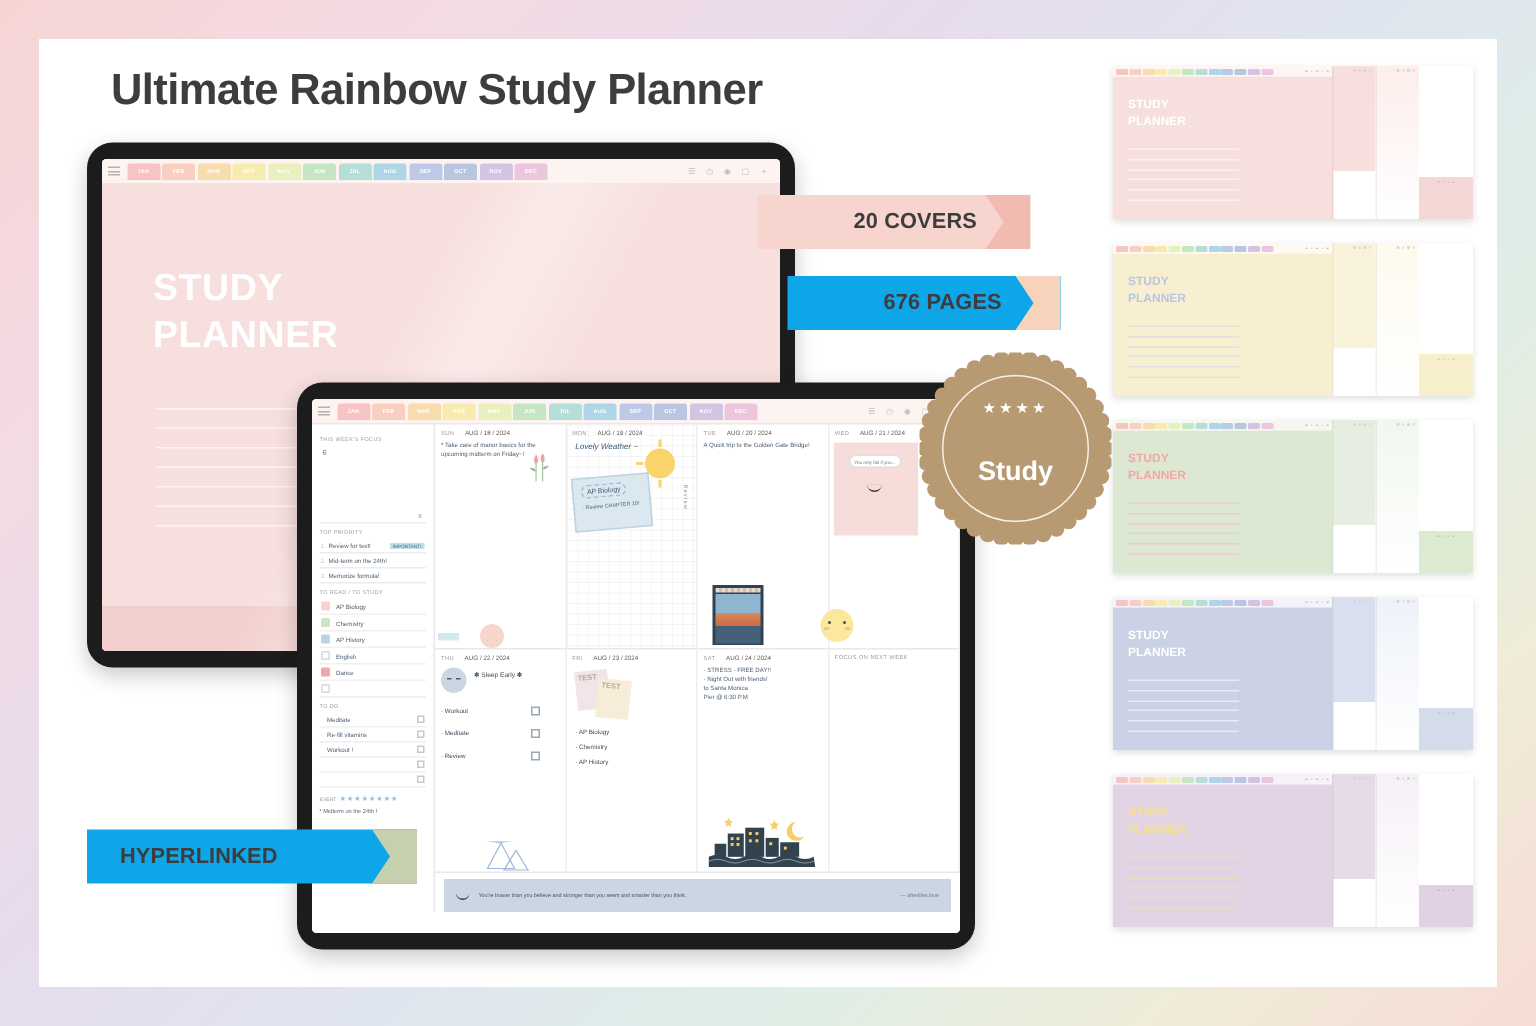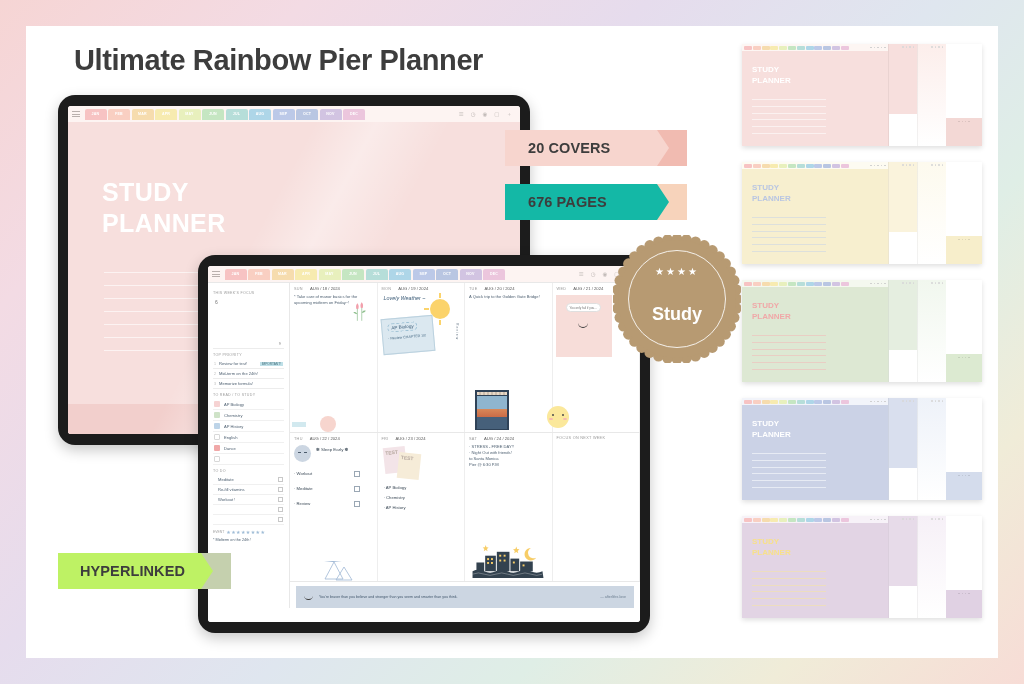--- a/index.html
+++ b/index.html
@@ -61,33 +61,33 @@
     position:absolute; left:34px; top:55px; color:#fff;
     font-size:25px; font-weight:bold; line-height:1.25; letter-spacing:.4px;
   }
   .cover-lines { position:absolute; left:36px; top:150px; width:150px; }
   .cover-lines i { display:block; height:1px; background:rgba(255,255,255,.62); margin-bottom:12px; }
   #cover-bottomstrip { position:absolute; left:0; right:0; bottom:0; height:30px; background:#f2cfcc; }
 
   
   .ribbon {
     position:absolute; height:36px; display:flex; align-items:center;
-    font-size:14.5px; font-weight:bold; color:#3d3d3d; padding-left:23px;
+    font-size:14.5px; font-weight:bold; color:#3d3d3d; padding-left:64px;
     letter-spacing:.1px; z-index:14;
   }
   .ribbon .tail {
     position:absolute; right:0; top:0; height:100%; width:30px;
   }
   #ribbon-covers { left:505px; top:130px; width:182px; background:#f7d5ce; }
   #ribbon-covers .tail { background:#f1bbb1; clip-path:polygon(0 0,100% 0,100% 100%,0 100%,40% 50%); }
-  #ribbon-pages  { left:505px; top:184px; width:182px; background:#14b8a6; }
+  #ribbon-pages  { left:525px; top:184px; width:182px; background:#0ea5e9; }
   #ribbon-pages .tail { background:#f7d3bb; clip-path:polygon(0 0,100% 0,100% 100%,0 100%,40% 50%); }
   #ribbon-stickers { left:58px; top:503px; width:192px; background:#f0e3c8; padding-left:22px;}
   #ribbon-stickers .tail { background:#ddcaa4; clip-path:polygon(0 0,100% 0,100% 100%,0 100%,40% 50%); }
-  #ribbon-hyper { left:58px; top:553px; width:173px; background:#bef264; padding-left:22px;align-items:center;}
+  #ribbon-hyper { left:58px; top:553px; width:220px; background:#0ea5e9; padding-left:22px;align-items:center;}
   #ribbon-hyper .tail { background:#c5d0ae; clip-path:polygon(0 0,100% 0,100% 100%,0 100%,40% 50%); }
 
   
   #badge { position:absolute; left:618px; top:240px; width:118px; height:118px; z-index:16; }
   #badge .disc {
     position:absolute; inset:0; border-radius:50%; background:#b79a72;
   }
   #badge .scallop { position:absolute; inset:-5px; }
   #badge .ring {
     position:absolute; inset:10px; border-radius:50%; border:1.4px solid rgba(255,255,255,.85);
@@ -194,21 +194,21 @@
   .thumb .pg .tb2 u { width:1.4px;height:1.4px;border-radius:50%;background:#d8d8d8;display:block;}
   .thumb .pg3 { width:36px; background:#fff; position:relative; }
   .thumb .pg3 .foot { position:absolute; left:0; right:0; bottom:0; height:28px; }
 </style>
 </head>
 <body>
 
 <div id="canvas">
   <div class="white-card"></div>
 
-  <div class="main-title">Ultimate Rainbow Pier Planner</div>
+  <div class="main-title">Ultimate Rainbow Study Planner</div>
 
   <div class="tablet" id="tablet-back">
     <div class="screen">
       <div class="topbar">
         <span class="hamburger">
             <i></i>
             <i></i>
             <i></i>
           </span>
         <div id="back-months" style="display:flex;gap:1.5px;">

